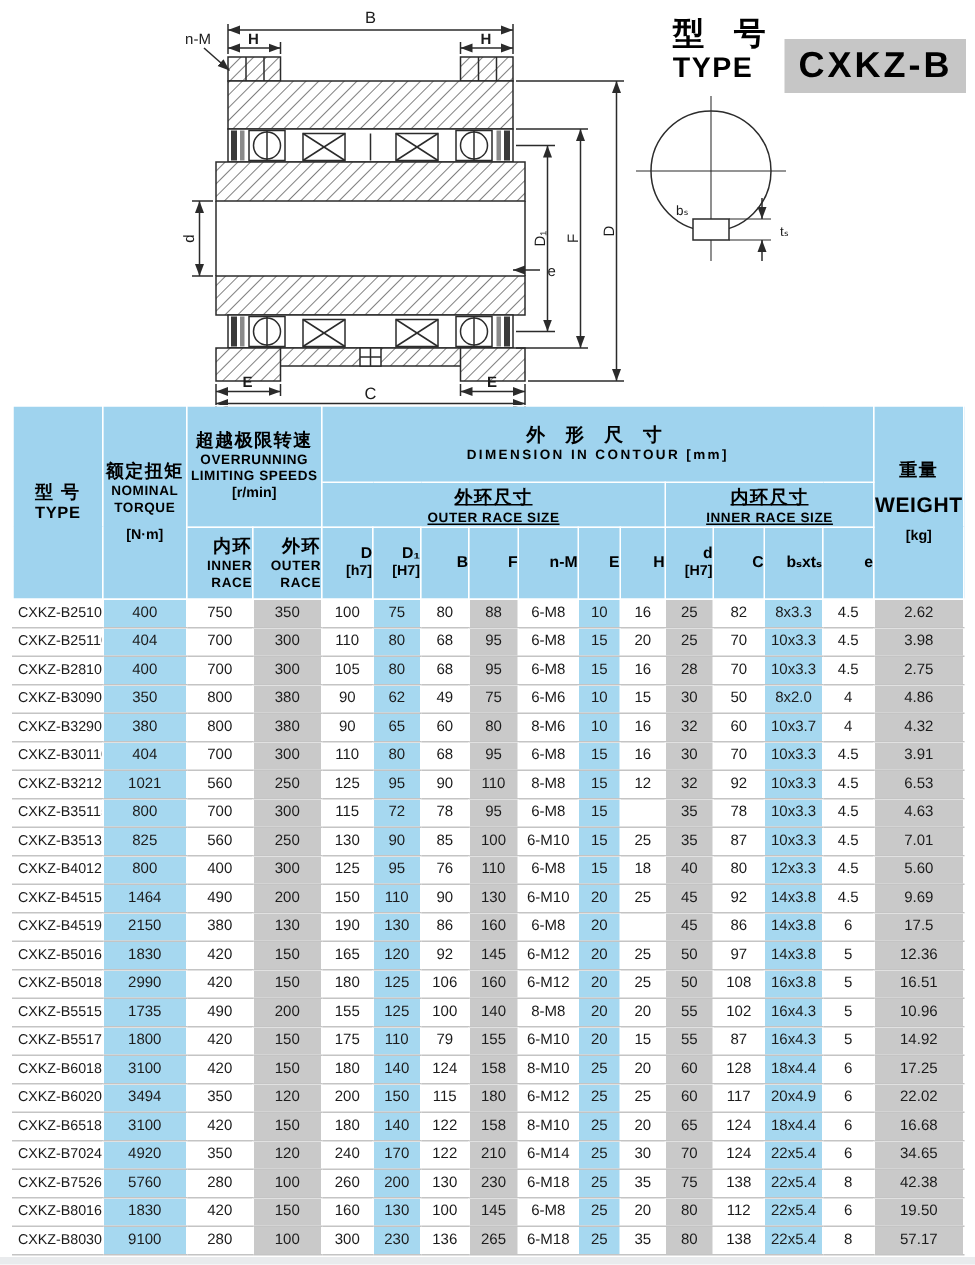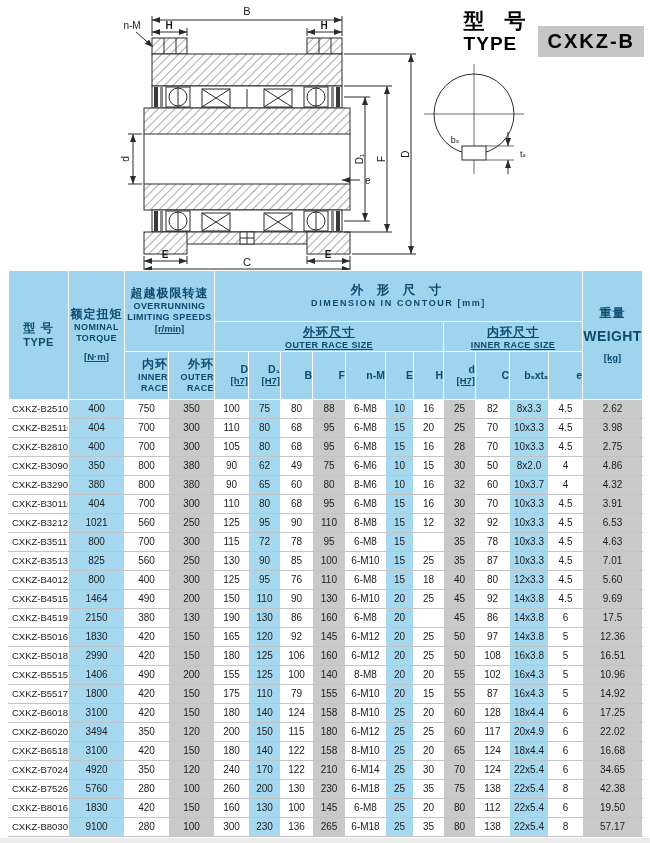--- a/index.html
+++ b/index.html
@@ -6,45 +6,45 @@
   body{
     width:650px;height:843px;position:relative;background:#ffffff;
     font-family:"Liberation Sans","DejaVu Sans",sans-serif;color:#111;
     overflow:hidden;
   }
   
   .title-block{position:absolute;top:6px;right:6px;display:flex;align-items:center;gap:6px;}
   .title-col{display:flex;flex-direction:column;align-items:flex-start;line-height:1.15;}
   .title-cn{font-size:21px;font-weight:bold;letter-spacing:7px;color:#000;}
   .title-en{font-size:19px;font-weight:bold;letter-spacing:1px;color:#000;}
-  .type-badge{background:#c6c6c6;color:#000;font-size:20px;font-weight:bold;
+  .type-badge{background:#c6c6c6;color:#000;font-size:24px;font-weight:bold;
     letter-spacing:2px;padding:4px 9px;margin-top:20px;}
   
   .drawing{position:absolute;top:2px;left:52px;}
   
   .tbl-wrap{position:absolute;top:270px;left:8px;}
   table.spec{border-collapse:collapse;table-layout:fixed;width:634px;border:1px solid #5f6f78;}
   th{background:#9fd3ee;border:1px solid #ffffff;vertical-align:middle;
-     padding:0;font-weight:bold;color:#0c4a6e;}
+     padding:0;font-weight:bold;color:#000000;}
   td{height:18px;padding:0 1px;font-size:10px;text-align:center;color:#1b1b1b;
      border-left:1px solid #ffffff;border-right:1px solid #ffffff;
      border-top:1px solid #c4c4c4;border-bottom:1px solid #c4c4c4;
      white-space:nowrap;overflow:hidden;}
   td.c-type{text-align:left;padding-left:3px;font-size:9.5px;background:#ffffff;}
   td.c-white{background:#ffffff;}
   td.c-blue{background:#a6d8f0;}
   td.c-gray{background:#c9c9c9;}
   tr.h1 th{height:50px;}
   tr.h2 th{height:24px;text-decoration:underline;}
   tr.h3 th{height:47px;text-align:right;}
   .cn{display:block;font-size:12px;letter-spacing:1px;line-height:1.25;}
   .cn-wide{display:block;font-size:12.5px;letter-spacing:5px;line-height:1.2;}
   .en{display:block;font-size:9px;letter-spacing:0.4px;line-height:1.2;}
   .en-wide{display:block;font-size:9px;letter-spacing:1.6px;line-height:1.3;}
-  .unit{display:block;font-size:9.5px;line-height:1.3;text-decoration:underline;}
+  .unit{display:block;font-size:9.5px;line-height:1.3;}
   .sym{display:block;font-size:10.5px;line-height:1.2;}
   .gap{display:block;height:7px;}
   .bottom-strip{position:absolute;left:0;right:0;bottom:0;height:5px;background:#e9ebed;}
 </style>
 </head>
 <body>
 
 <div class="title-block">
   <div class="title-col">
     <span class="title-cn">型 号</span>
@@ -551,21 +551,21 @@
           <td class="c-blue">20</td>
           <td class="c-white">25</td>
           <td class="c-gray">50</td>
           <td class="c-white">108</td>
           <td class="c-blue">16x3.8</td>
           <td class="c-white">5</td>
           <td class="c-gray">16.51</td>
         </tr>
         <tr>
           <td class="c-type">CXKZ-B55155</td>
-          <td class="c-blue">1406</td>
+          <td class="c-blue">1735</td>
           <td class="c-white">490</td>
           <td class="c-gray">200</td>
           <td class="c-white">155</td>
           <td class="c-blue">125</td>
           <td class="c-white">100</td>
           <td class="c-gray">140</td>
           <td class="c-white">8-M8</td>
           <td class="c-blue">20</td>
           <td class="c-white">20</td>
           <td class="c-gray">55</td>

